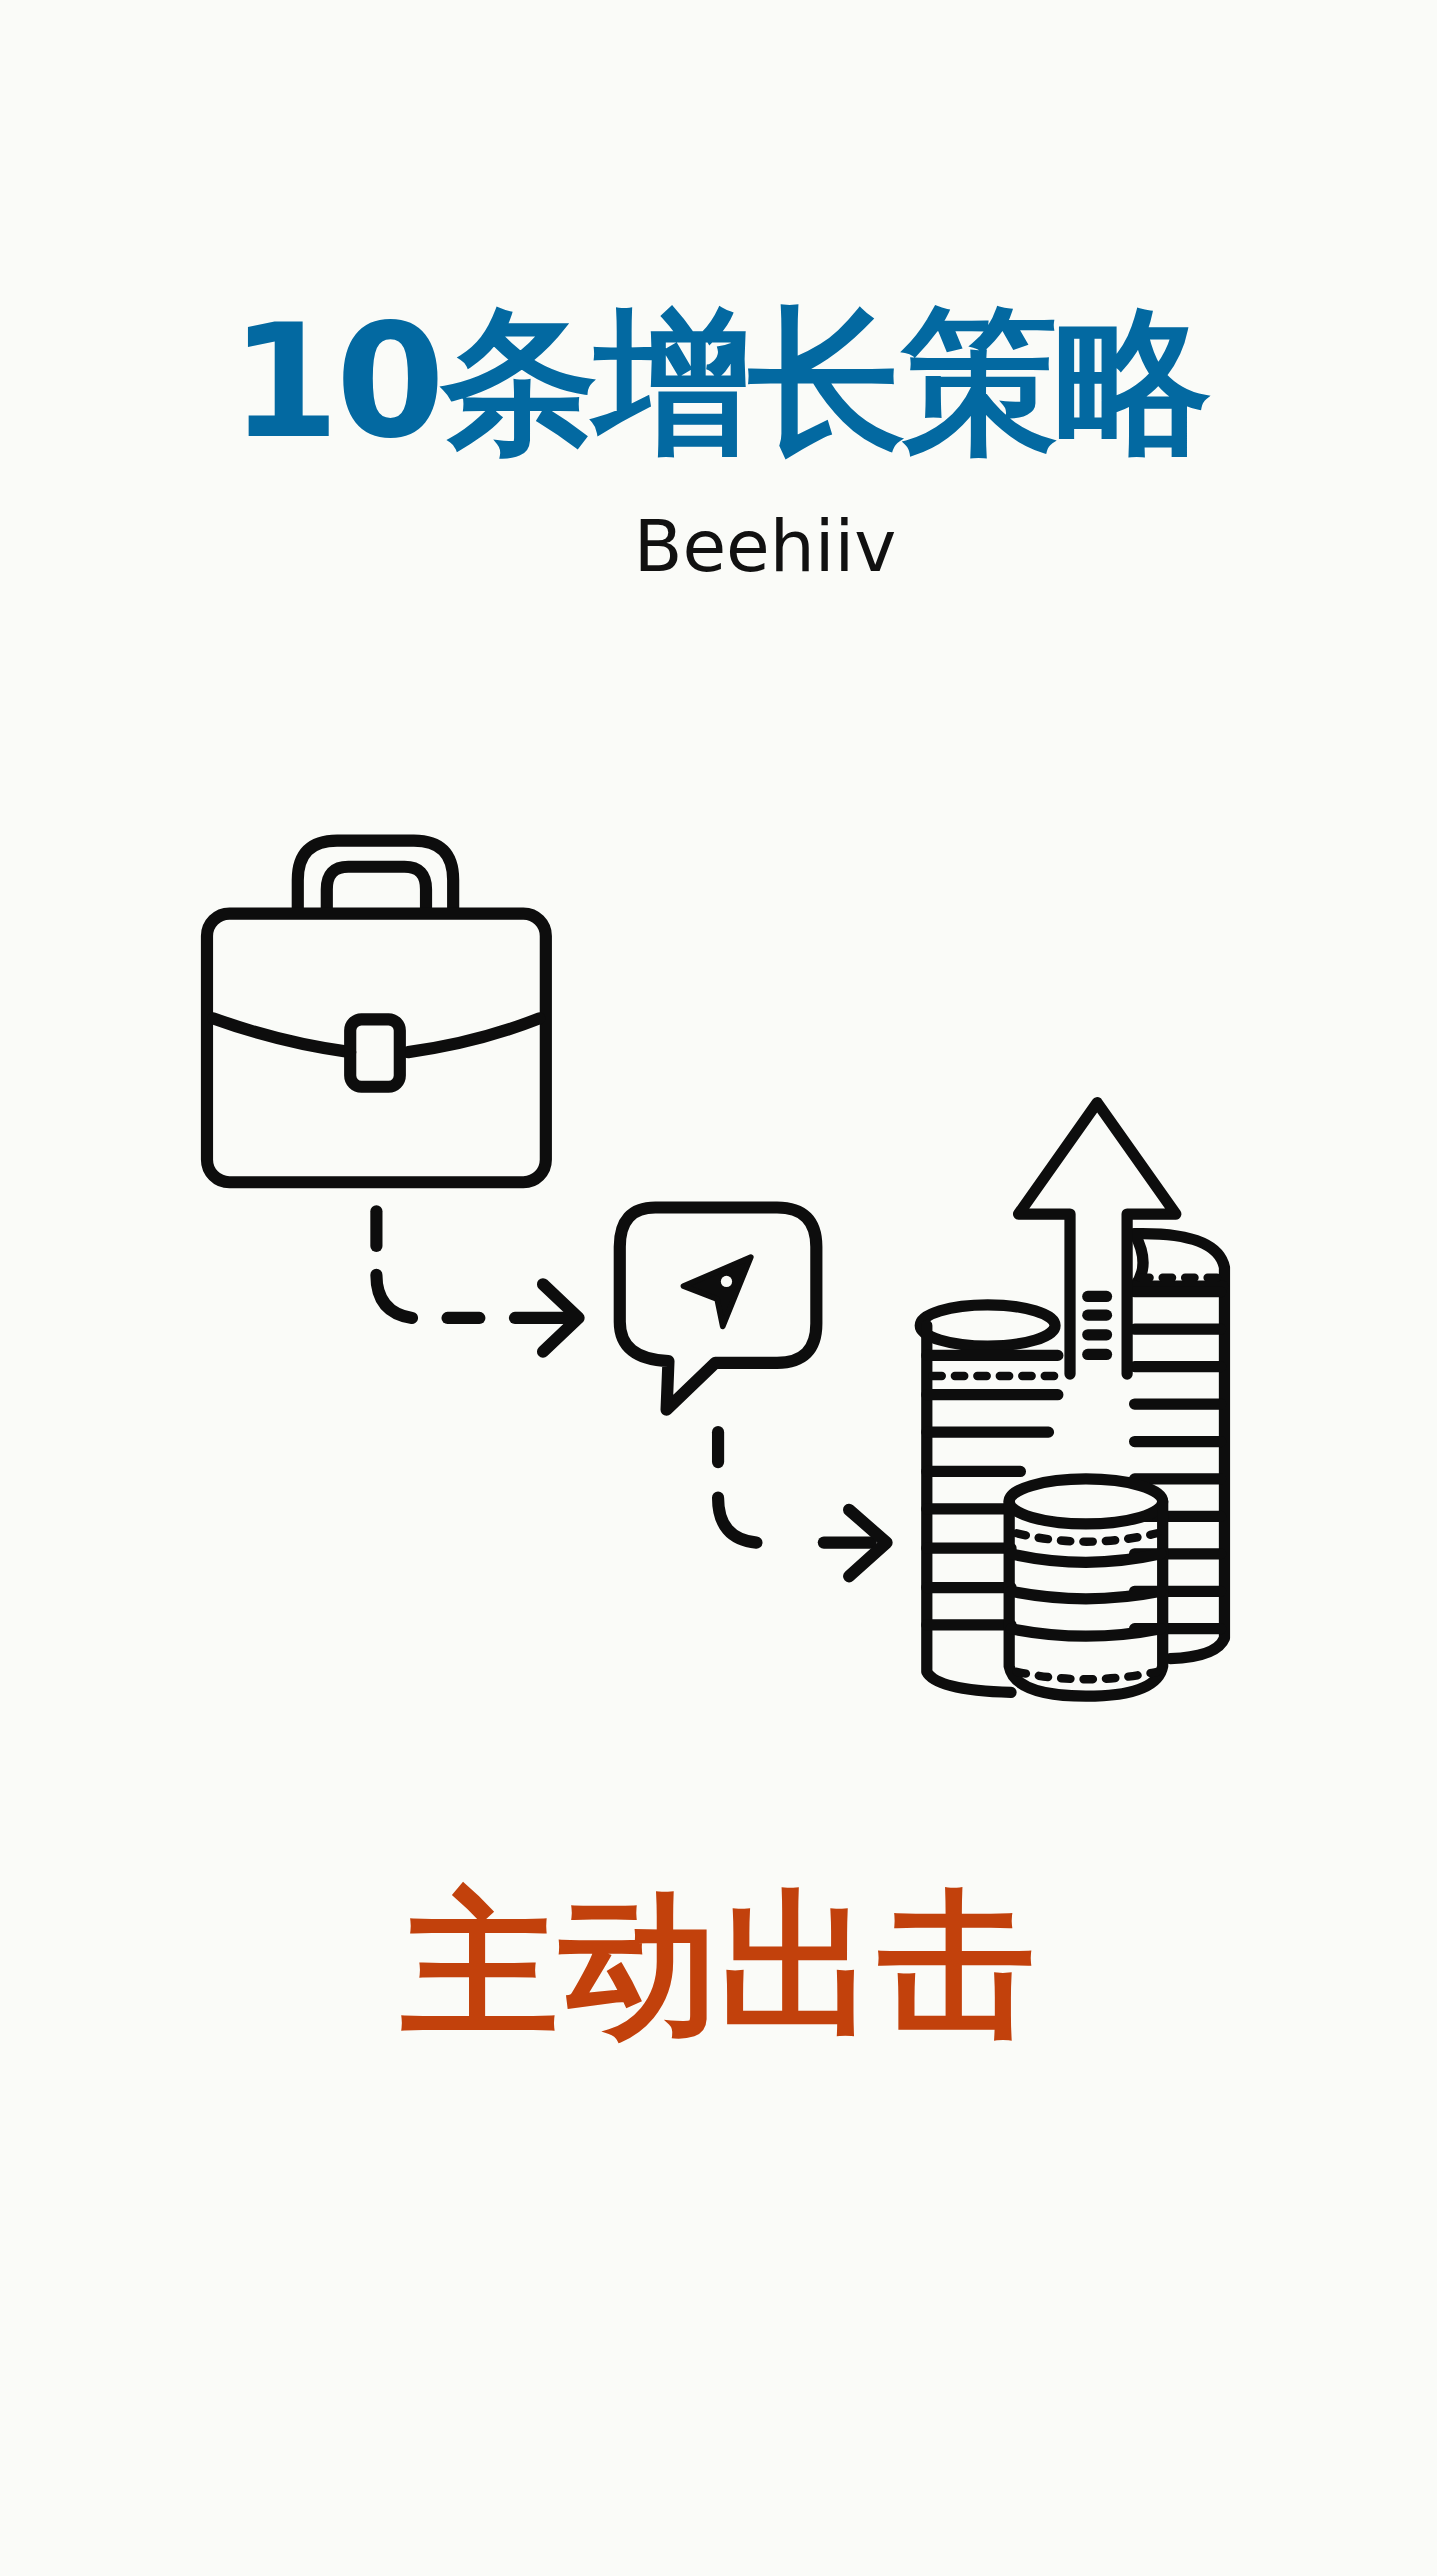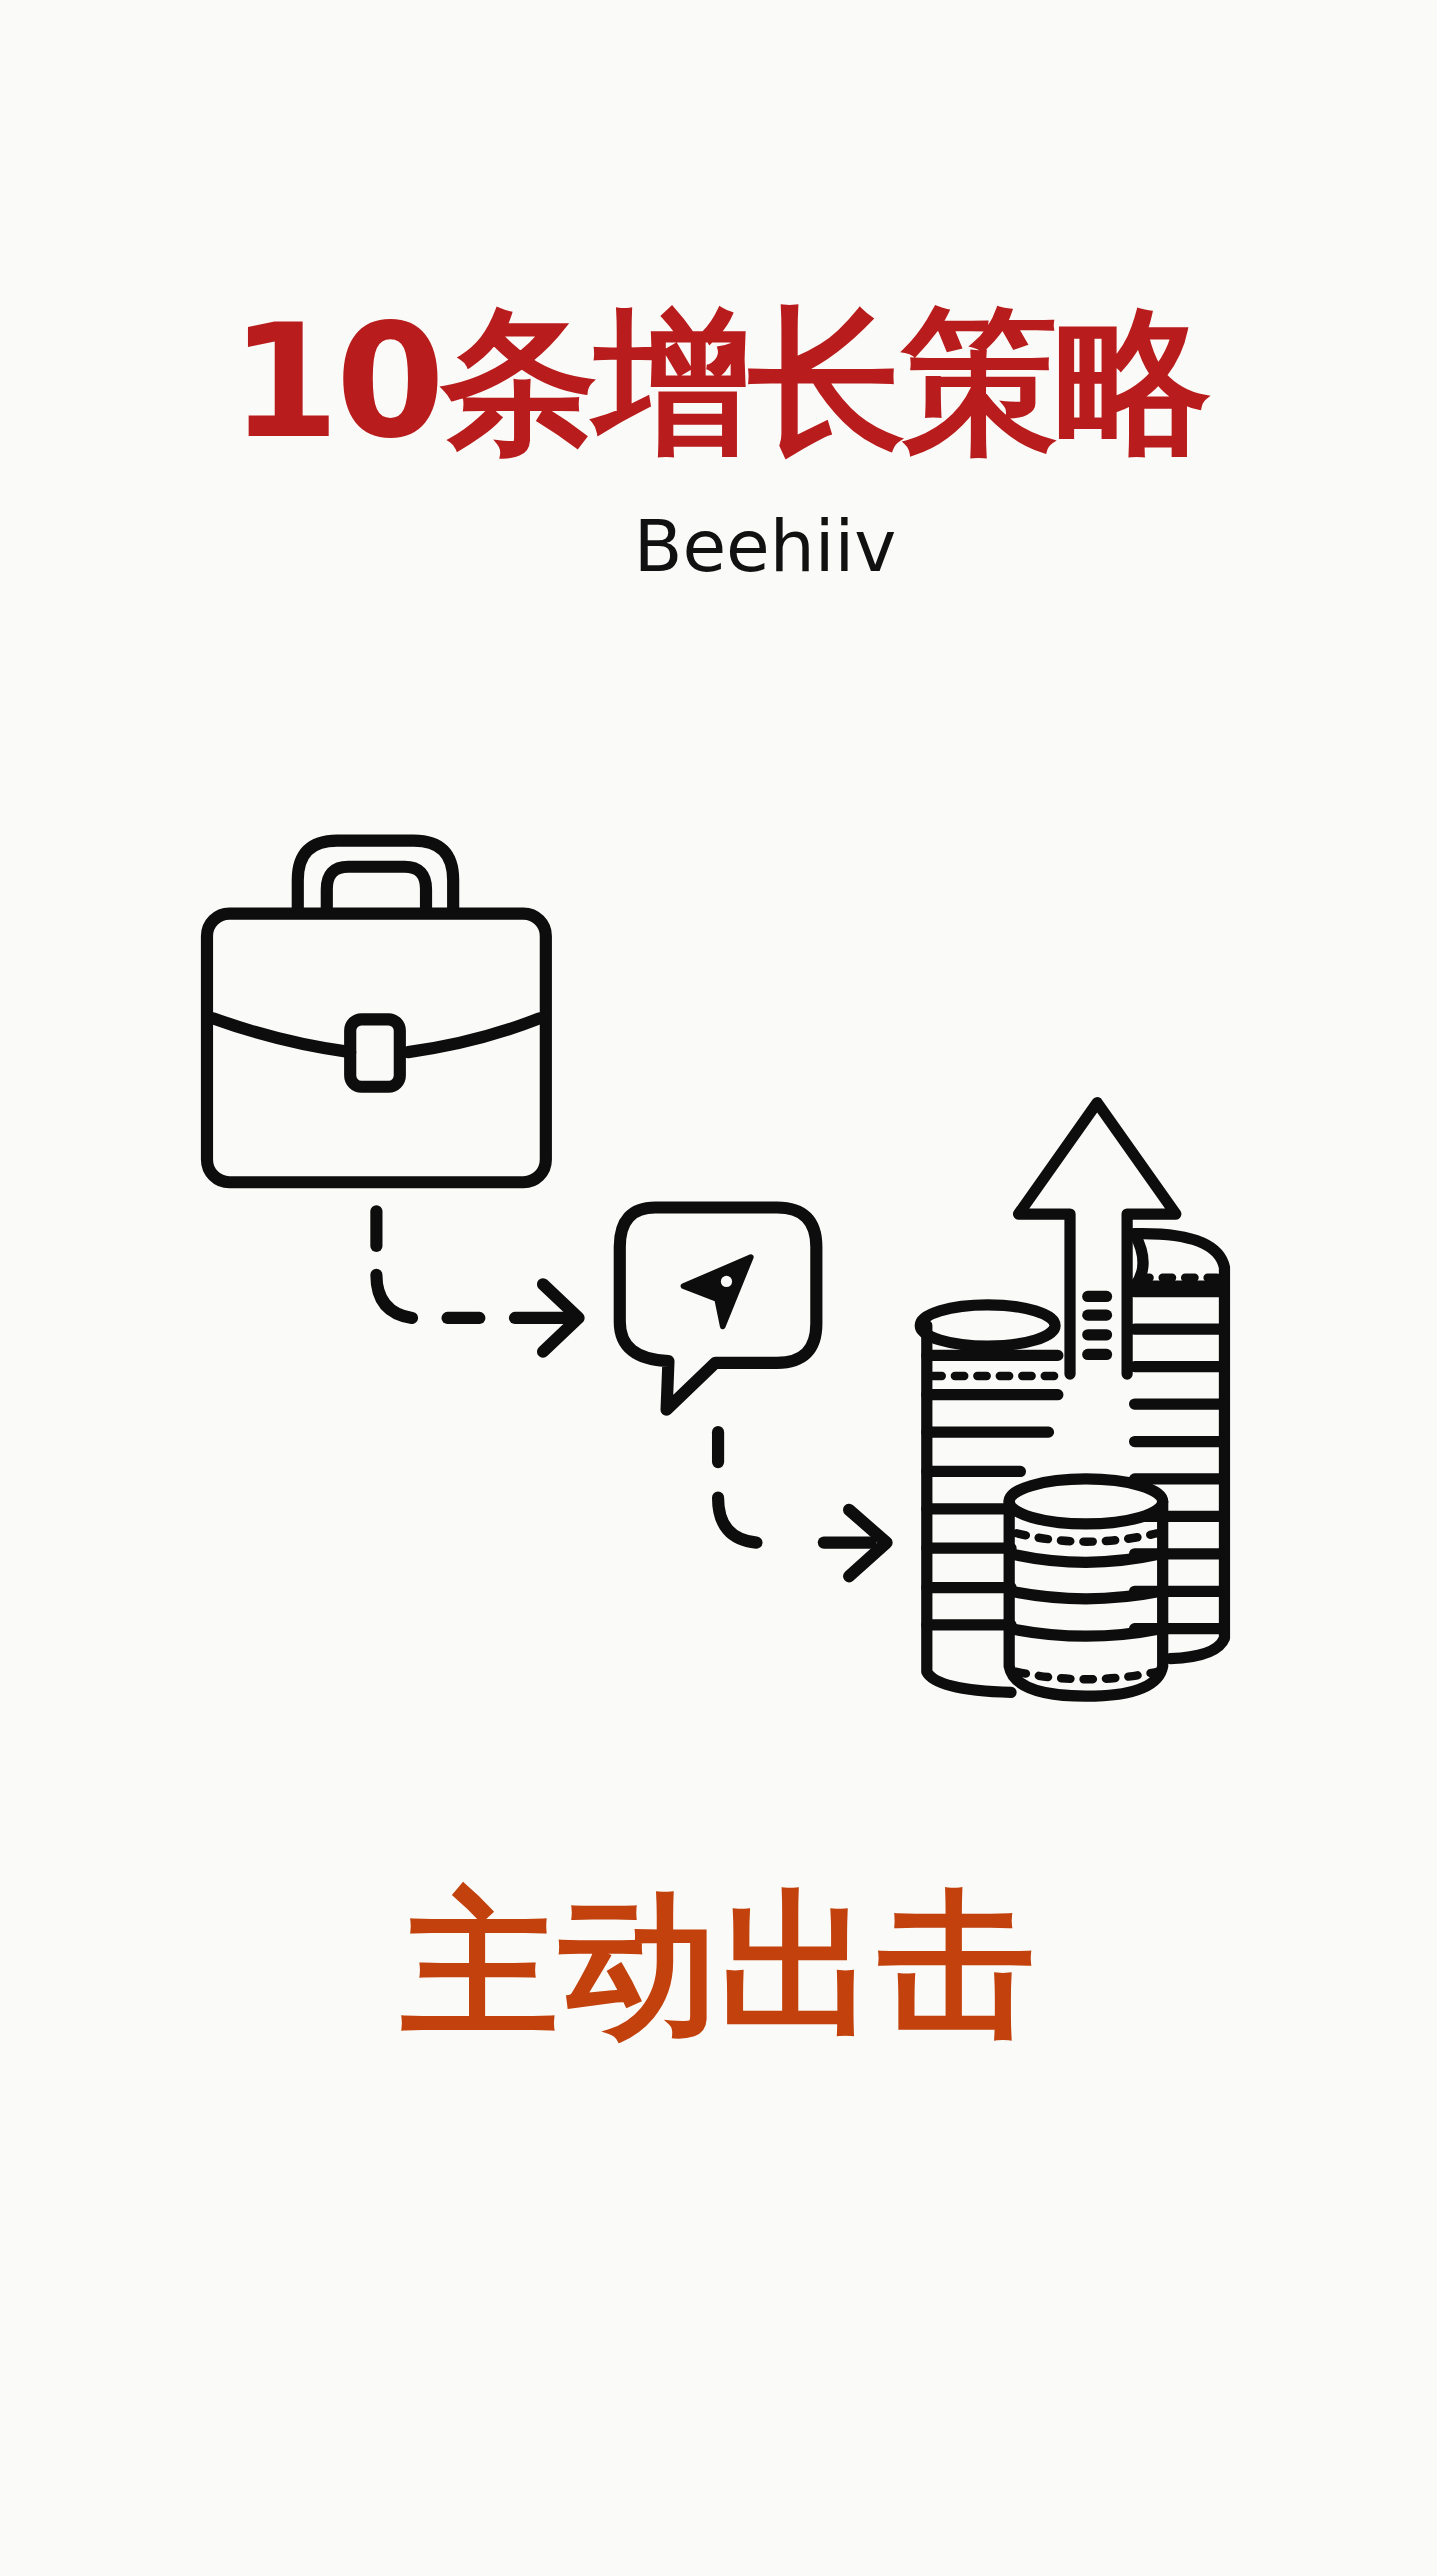--- a/index.html
+++ b/index.html
@@ -19,21 +19,21 @@
       position: absolute;
       left: 0;
       top: 298px;
       width: 1438px;
       text-align: center;
       font-family: "DejaVu Sans", sans-serif;
       font-weight: bold;
       font-size: 157px;
       line-height: 168px;
       letter-spacing: -3.7px;
-      color: #b91c1c;
+      color: #0369a1;
     }
     .subtitle {
       position: absolute;
       left: 0;
       top: 505px;
       width: 1438px;
       text-align: center;
       font-family: "DejaVu Sans", sans-serif;
       font-size: 71px;
       line-height: 84px;

